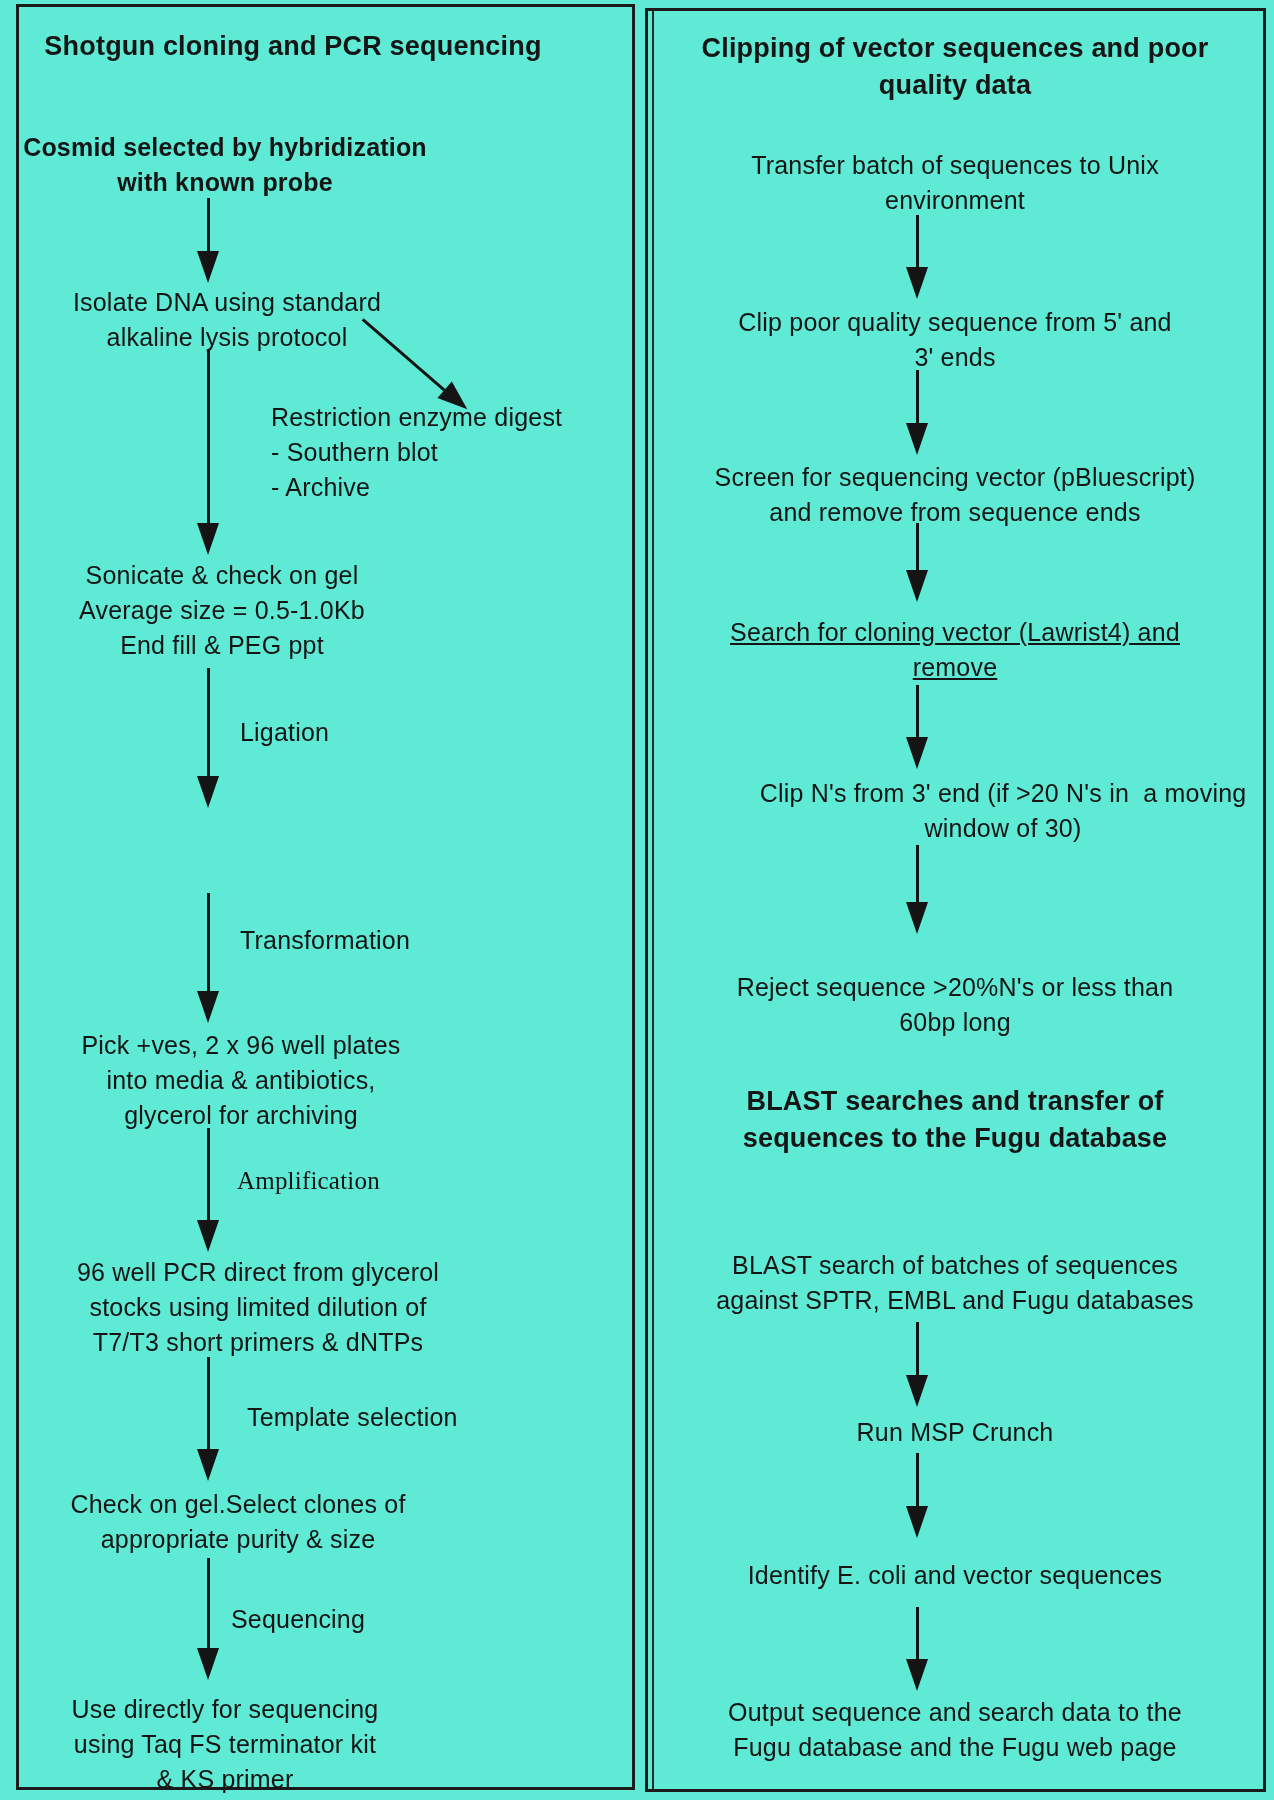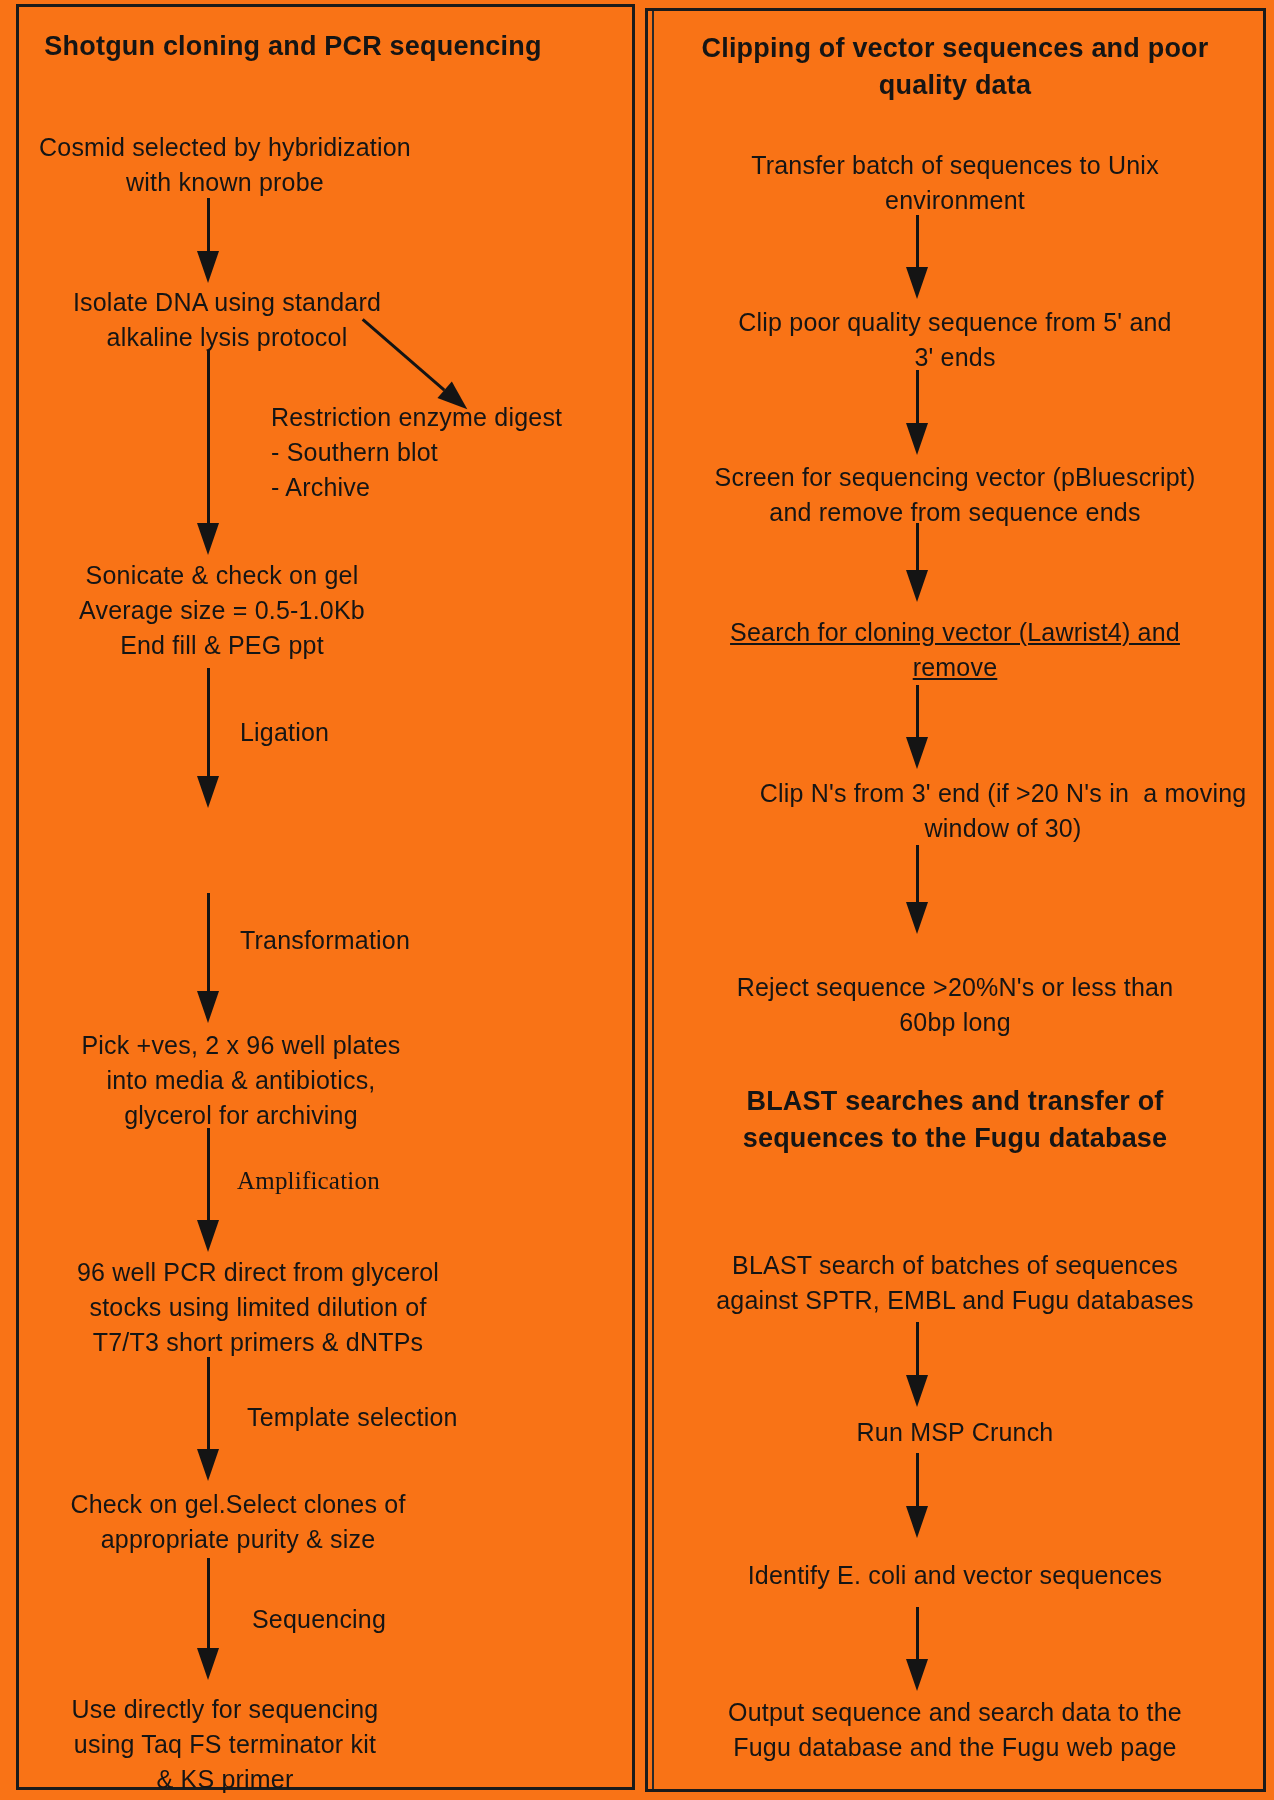--- a/index.html
+++ b/index.html
@@ -1,19 +1,19 @@
 <!DOCTYPE html>
 <html><head>
 <meta charset="utf-8">
 <style>
   html, body { margin: 0; padding: 0; background: #f2f2f2; }
   #page {
     position: relative;
     width: 1274px; height: 1800px;
-    background: #f97316;
+    background: #5eead4;
     font-family: "Liberation Sans", "DejaVu Sans", sans-serif;
     color: #151515;
     overflow: hidden;
   }
   .panel {
     position: absolute;
     border: 3px solid #1b1b1b;
     background: transparent;
   }
   #panel-left  { left: 16px;  top: 4px;  width: 613px; height: 1780px; }
@@ -58,21 +58,21 @@
 </style>
 </head>
 <body>
 
 <div id="page">
 
   <div id="panel-left" class="panel"></div>
 
   <div class="ptitle" style="left:13px; top:28px; width:560px;">Shotgun cloning and PCR sequencing</div>
 
-  <div class="node" style="left:5px; top:130px; width:440px;">Cosmid selected by hybridization
+  <div class="node" style="left:5px; top:130px; width:440px;font-weight:bold;">Cosmid selected by hybridization
 with known probe</div>
 
   <div class="varrow" style="left:196px; top:198px; height:85px;">
     <div class="shaft"></div>
       <div class="head"></div>
   </div>
 
   <div class="node" style="left:0px; top:285px; width:440px;padding-left:7px;">Isolate DNA using standard
 alkaline lysis protocol</div>
 
@@ -127,21 +127,21 @@
   </div>
   <div class="alabel" style="left:247px; top:1400px;">Template selection</div>
 
   <div class="node" style="left:18px; top:1487px; width:440px;">Check on gel.Select clones of
 appropriate purity &amp; size</div>
 
   <div class="varrow" style="left:196px; top:1558px; height:122px;">
     <div class="shaft"></div>
       <div class="head"></div>
   </div>
-  <div class="alabel" style="left:252px; top:1602px;">Sequencing</div>
+  <div class="alabel" style="left:231px; top:1602px;">Sequencing</div>
 
   <div class="node" style="left:5px; top:1692px; width:440px;">Use directly for sequencing
 using Taq FS terminator kit
 &amp; KS primer</div>
 
   <div id="panel-right" class="panel"></div>
 
   <div class="ptitle" style="left:655px; top:30px; width:600px;">Clipping of vector sequences and poor
 quality data</div>
 

